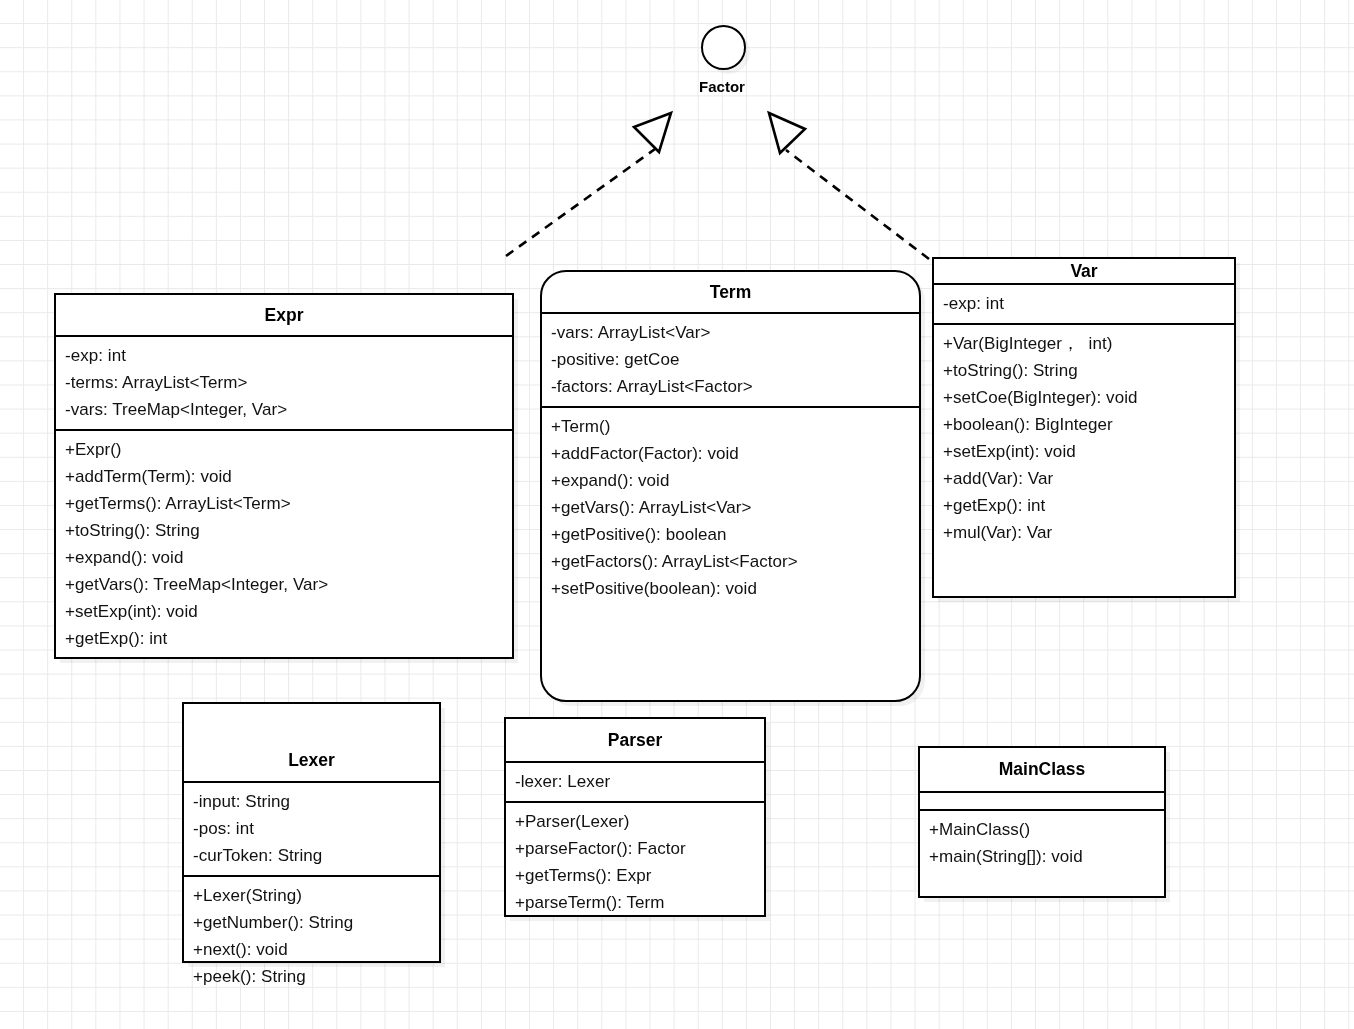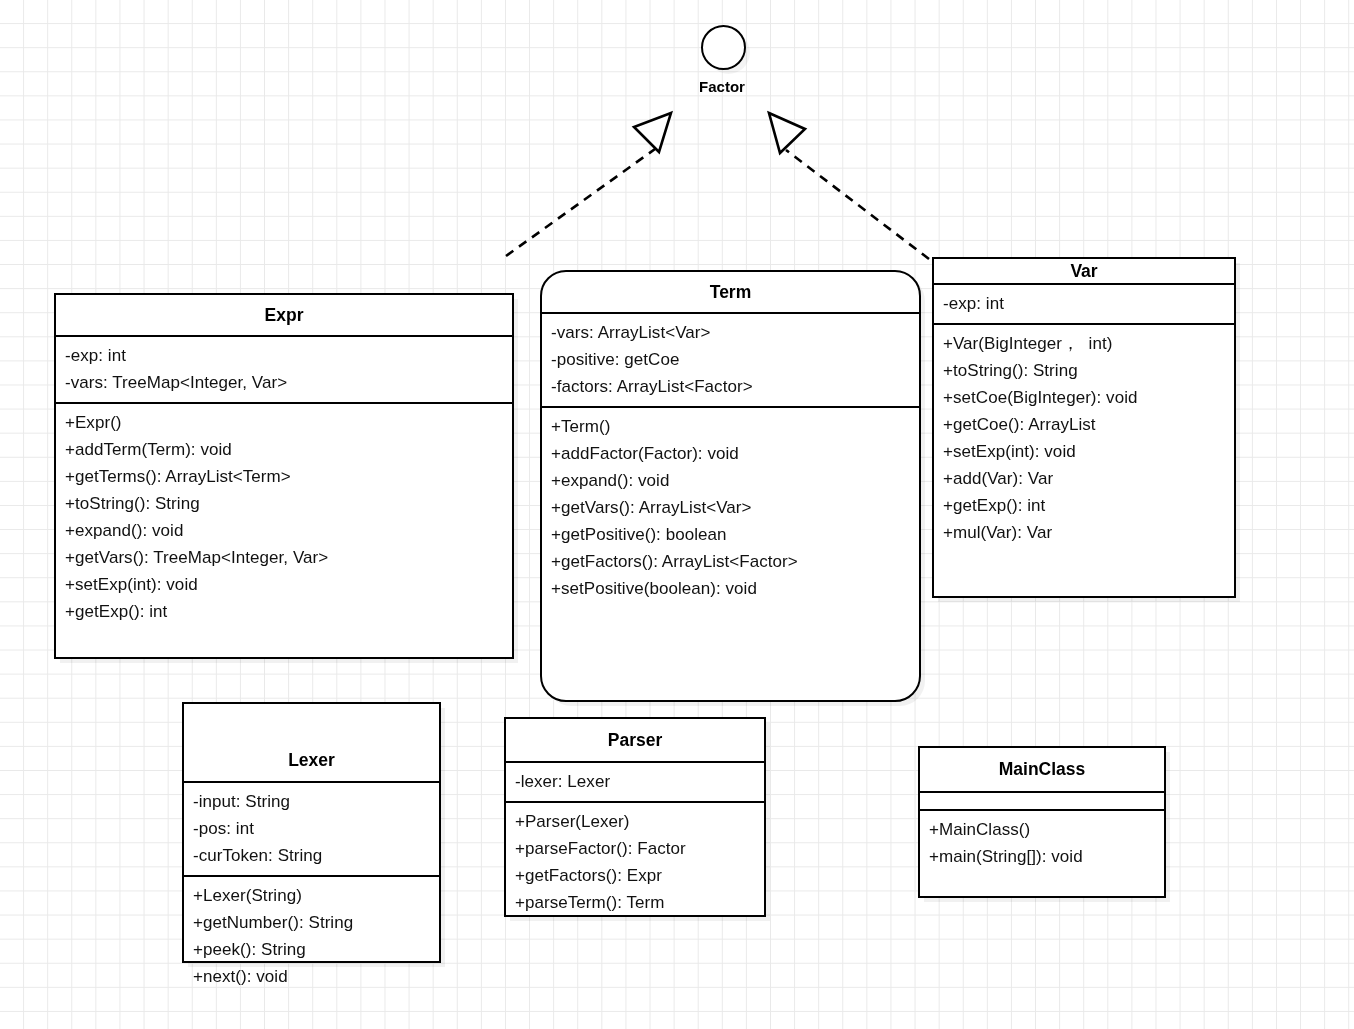--- a/index.html
+++ b/index.html
@@ -72,20 +72,21 @@
   <div class="iface">
     <div class="iface-circle" style="left:701px; top:25px; width:41px; height:41px;"></div>
     <div class="iface-label" style="left:642px; top:78px; width:160px;">Factor</div>
   </div>
 
   <div class="cls" style="left:54px; top:257px; width:460px; height:366px;margin-top:36px;">
     <div class="cls-name" style="height:40px;">Expr</div>
     <div class="sep"></div>
     <div class="cls-sec">
       <div class="mem">-exp: int</div>
+      <div class="mem">-terms: ArrayList&lt;Term&gt;</div>
       <div class="mem">-vars: TreeMap&lt;Integer, Var&gt;</div>
     </div>
     <div class="sep"></div>
     <div class="cls-sec">
       <div class="mem">+Expr()</div>
       <div class="mem">+addTerm(Term): void</div>
       <div class="mem">+getTerms(): ArrayList&lt;Term&gt;</div>
       <div class="mem">+toString(): String</div>
       <div class="mem">+expand(): void</div>
       <div class="mem">+getVars(): TreeMap&lt;Integer, Var&gt;</div>
@@ -118,56 +119,56 @@
     <div class="cls-name" style="height:24px;">Var</div>
     <div class="sep"></div>
     <div class="cls-sec">
       <div class="mem">-exp: int</div>
     </div>
     <div class="sep"></div>
     <div class="cls-sec">
       <div class="mem">+Var(BigInteger，  int)</div>
       <div class="mem">+toString(): String</div>
       <div class="mem">+setCoe(BigInteger): void</div>
-      <div class="mem">+getCoe(): ArrayList</div>
+      <div class="mem">+boolean(): BigInteger</div>
       <div class="mem">+setExp(int): void</div>
       <div class="mem">+add(Var): Var</div>
       <div class="mem">+getExp(): int</div>
       <div class="mem">+mul(Var): Var</div>
     </div>
   </div>
 
   <div class="cls" style="left:182px; top:702px; width:259px; height:261px;">
     <div class="cls-name" style="height:42px;margin-top:35px;">Lexer</div>
     <div class="sep"></div>
     <div class="cls-sec">
       <div class="mem">-input: String</div>
       <div class="mem">-pos: int</div>
       <div class="mem">-curToken: String</div>
     </div>
     <div class="sep"></div>
     <div class="cls-sec">
       <div class="mem">+Lexer(String)</div>
       <div class="mem">+getNumber(): String</div>
+      <div class="mem">+next(): void</div>
       <div class="mem">+peek(): String</div>
-      <div class="mem">+next(): void</div>
     </div>
   </div>
 
   <div class="cls" style="left:486px; top:717px; width:262px; height:200px;margin-left:18px;">
     <div class="cls-name" style="height:42px;">Parser</div>
     <div class="sep"></div>
     <div class="cls-sec">
       <div class="mem">-lexer: Lexer</div>
     </div>
     <div class="sep"></div>
     <div class="cls-sec">
       <div class="mem">+Parser(Lexer)</div>
       <div class="mem">+parseFactor(): Factor</div>
-      <div class="mem">+getFactors(): Expr</div>
+      <div class="mem">+getTerms(): Expr</div>
       <div class="mem">+parseTerm(): Term</div>
     </div>
   </div>
 
   <div class="cls" style="left:918px; top:746px; width:248px; height:152px;">
     <div class="cls-name" style="height:43px;border-radius:6px;">MainClass</div>
     <div class="sep"></div>
     <div class="cls-sec empty" style="height:16px;"></div>
     <div class="sep"></div>
     <div class="cls-sec">

